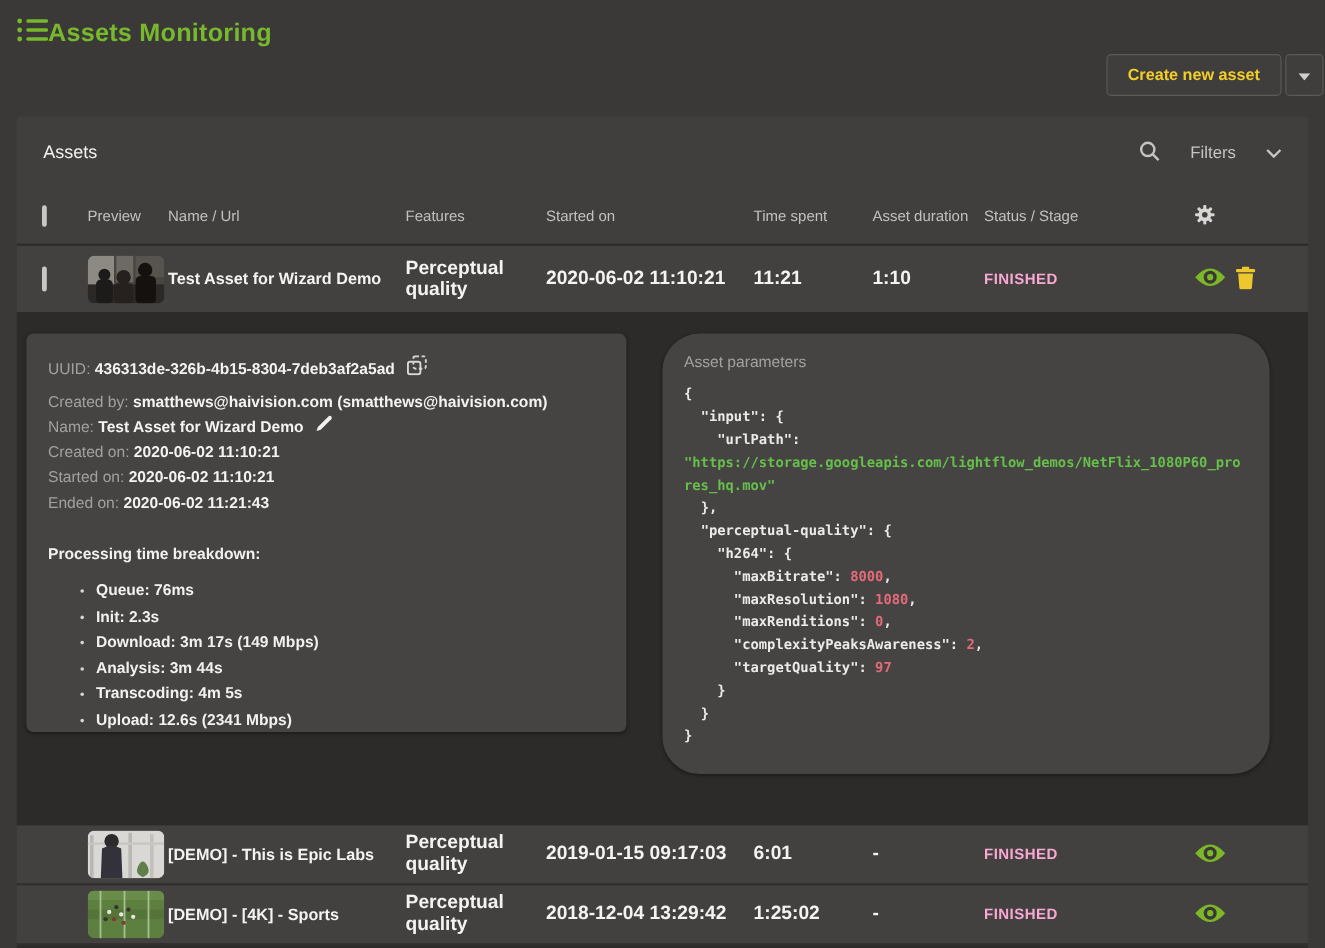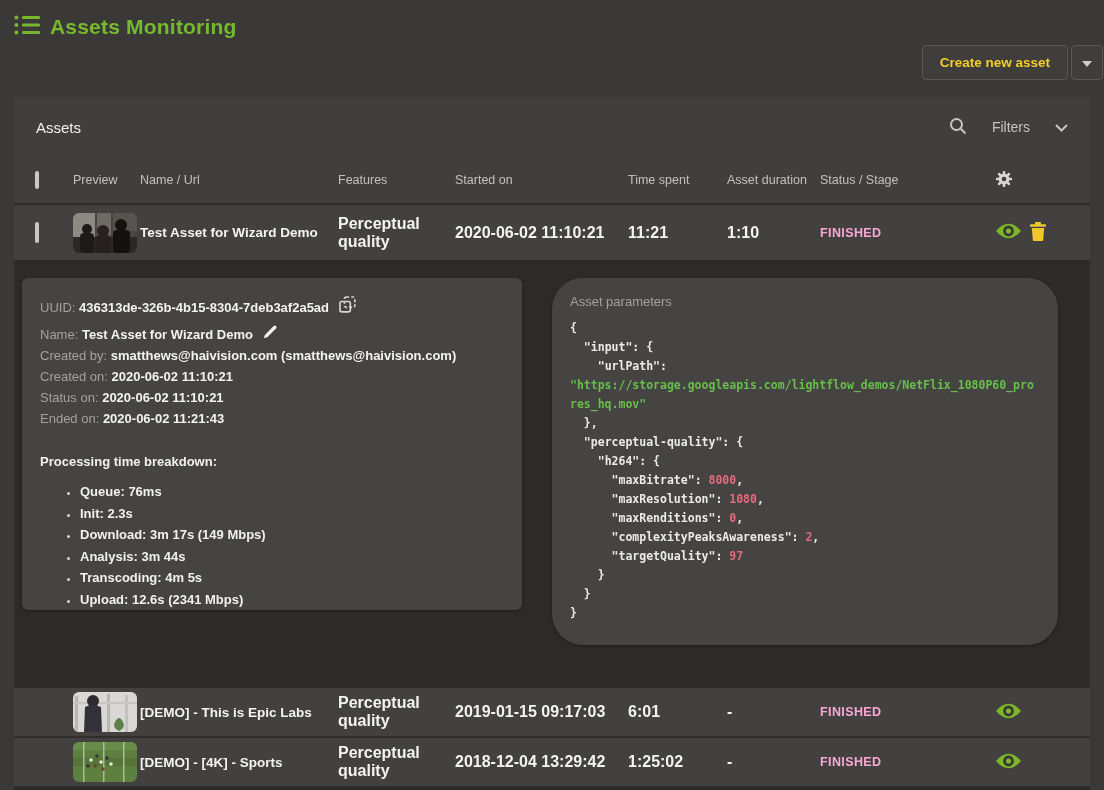--- a/index.html
+++ b/index.html
@@ -5,21 +5,21 @@
   * { margin:0; padding:0; box-sizing:border-box; }
   html,body { width:1104px; height:790px; }
   body {
     background:#3b3938;
     font-family:"Liberation Sans","DejaVu Sans",sans-serif;
     color:#f2f1ef;
     overflow:hidden;
   }
   
   .top-header { position:relative; height:97px; }
-  .title-row { position:absolute; left:14px; top:14px; display:flex; align-items:center; gap:10px; }
+  .title-row { position:absolute; left:14px; top:14px; display:flex; align-items:center; }
   .page-title { color:#77b82d; font-size:21px; font-weight:700; letter-spacing:.2px; }
   .header-actions { position:absolute; right:1px; top:45px; display:flex; gap:3px;margin-left:48px; }
   .btn-create {
     background:#403e3c; border:1px solid #5b5955; border-radius:4px;
     color:#f2ce2a; font-size:13.5px; font-weight:700; padding:9px 17px; cursor:pointer;
     font-family:inherit;
   }
   .btn-caret {
     background:#403e3c; border:1px solid #5b5955; border-radius:4px;
     width:32px; display:flex; align-items:center; justify-content:center; cursor:pointer;
@@ -201,31 +201,31 @@
     <div class="card card-left">
       <div class="detail-line uuid-line">
         <span><span class="dl-label">UUID: </span><span class="dl-value">436313de-326b-4b15-8304-7deb3af2a5ad</span></span>
         <span>
           <svg width="17" height="17" viewBox="0 0 18 18" fill="none" stroke="#d8d6d3" stroke-width="1.7">
             <rect x="5.8" y="1" width="11" height="11" rx="2" stroke-dasharray="3 2.2"></rect>
             <rect x="1" y="5.8" width="11" height="11" rx="2"></rect>
           </svg>
         </span>
       </div>
+      <div class="detail-line"><span class="dl-label">Created by: </span><span class="dl-value">smatthews@haivision.com (smatthews@haivision.com)</span></div>
       <div class="detail-line name-line">
         <span><span class="dl-label">Name: </span><span class="dl-value">Test Asset for Wizard Demo</span></span>
         <span>
           <svg width="15" height="15" viewBox="0 0 16 16">
             <path d="M0.8,15.2 L2,11.6 L11.4,2.2 a1.8,1.8 0 0 1 2.5,0 a1.8,1.8 0 0 1 0,2.5 L4.5,14.1 Z" fill="#f2f1ef"></path>
           </svg>
         </span>
       </div>
-      <div class="detail-line"><span class="dl-label">Created by: </span><span class="dl-value">smatthews@haivision.com (smatthews@haivision.com)</span></div>
       <div class="detail-line"><span class="dl-label">Created on: </span><span class="dl-value">2020-06-02 11:10:21</span></div>
-      <div class="detail-line"><span class="dl-label">Status on: </span><span class="dl-value">2020-06-02 11:10:21</span></div>
+      <div class="detail-line"><span class="dl-label">Started on: </span><span class="dl-value">2020-06-02 11:10:21</span></div>
       <div class="detail-line"><span class="dl-label">Ended on: </span><span class="dl-value">2020-06-02 11:21:43</span></div>
       <div class="proc-title">Processing time breakdown:</div>
       <ul class="proc-list">
         <li>Queue: 76ms</li>
         <li>Init: 2.3s</li>
         <li>Download: 3m 17s (149 Mbps)</li>
         <li>Analysis: 3m 44s</li>
         <li>Transcoding: 4m 5s</li>
         <li>Upload: 12.6s (2341 Mbps)</li>
       </ul>

